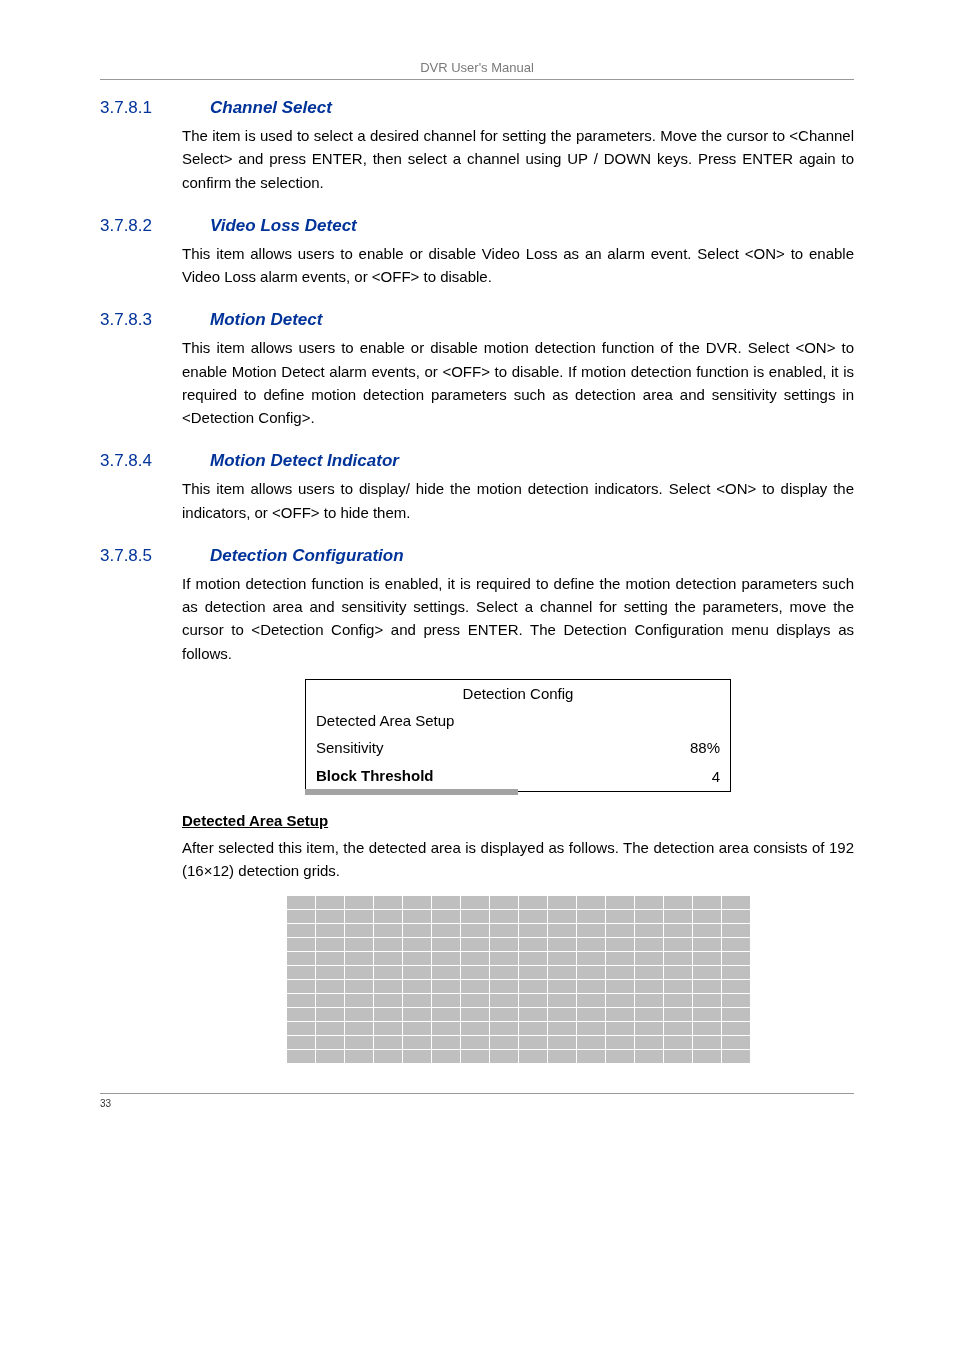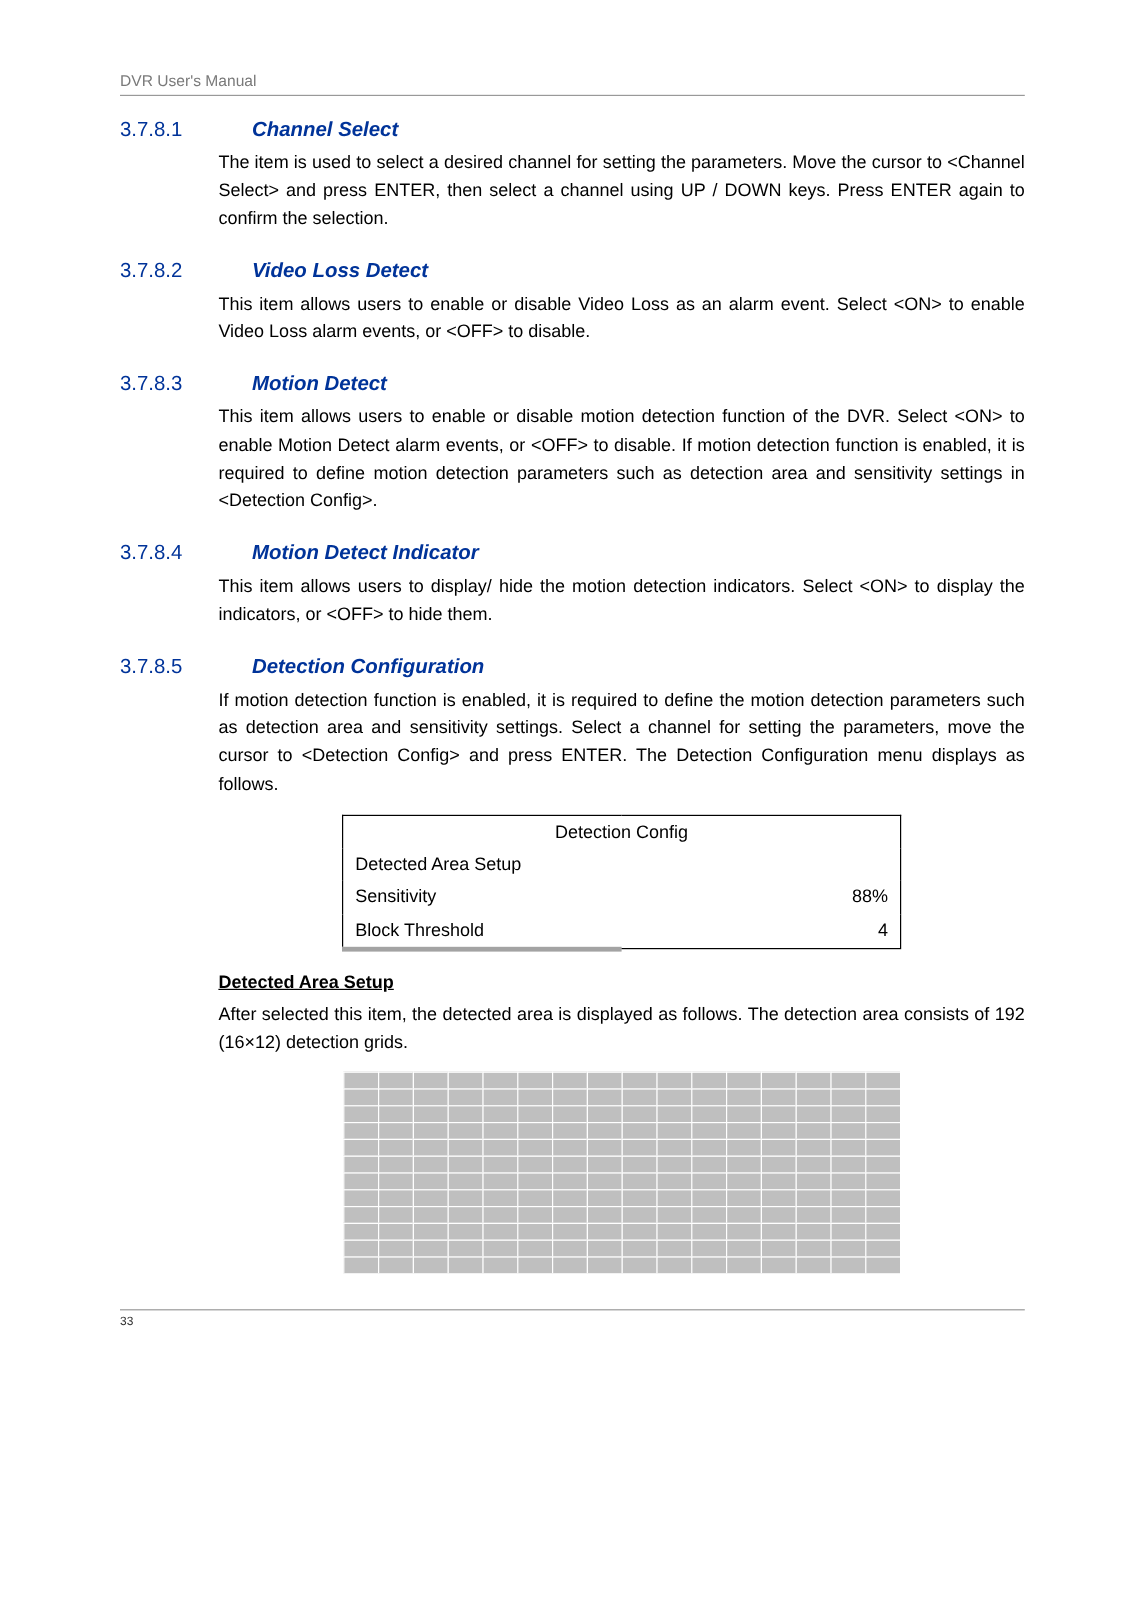--- a/index.html
+++ b/index.html
@@ -6,21 +6,21 @@
   body {
     font-family: Arial, Helvetica, sans-serif;
     background: #fff;
     width: 954px;
     min-height: 1350px;
     padding: 60px 100px 40px 100px;
     color: #000;
     position: relative;
   }
   .header-row {
-    text-align: left;
+    text-align: center;
     font-size: 13px;
     color: #7a7a7a;
     margin-bottom: 4px;
   }
   .header-rule {
     border: none;
     border-top: 1px solid #999;
     margin-bottom: 18px;
   }
   .section {
@@ -46,21 +46,21 @@
   }
   .sec-body {
     margin-left: 82px;
     font-size: 15px;
     line-height: 1.55;
     text-align: justify;
   }
   .config-table {
     margin: 14px auto 14px auto;
     border: 1px solid #000;
-    width: 466px;
+    width: 426px;
     font-size: 15px;
     border-collapse: collapse;
     table-layout: fixed;
   }
   .config-table td {
     padding: 2px 10px;
     border: none;
   }
   .config-table .center-title {
     text-align: center;
@@ -157,21 +157,21 @@
           </tr>
       <tr>
         <td>Detected Area Setup</td>
         <td class="val"></td>
       </tr>
       <tr>
         <td>Sensitivity</td>
         <td class="val">88%</td>
       </tr>
       <tr>
-        <td style="border-bottom:4px solid #a3a3a3;">Block Threshold</td>
+        <td style="border-bottom:6px solid #a3a3a3;font-weight:bold;">Block Threshold</td>
         <td class="val" style="border-bottom:1px solid #000;">4</td>
       </tr>
     </tbody>
       </table>
 
     <div class="subhead">Detected Area Setup</div>
     <div>After selected this item, the detected area is displayed as follows. The detection area consists of 192 (16×12) detection grids.</div>
 
     <div class="grid-wrap">
       <div class="grid" id="detection-grid">

